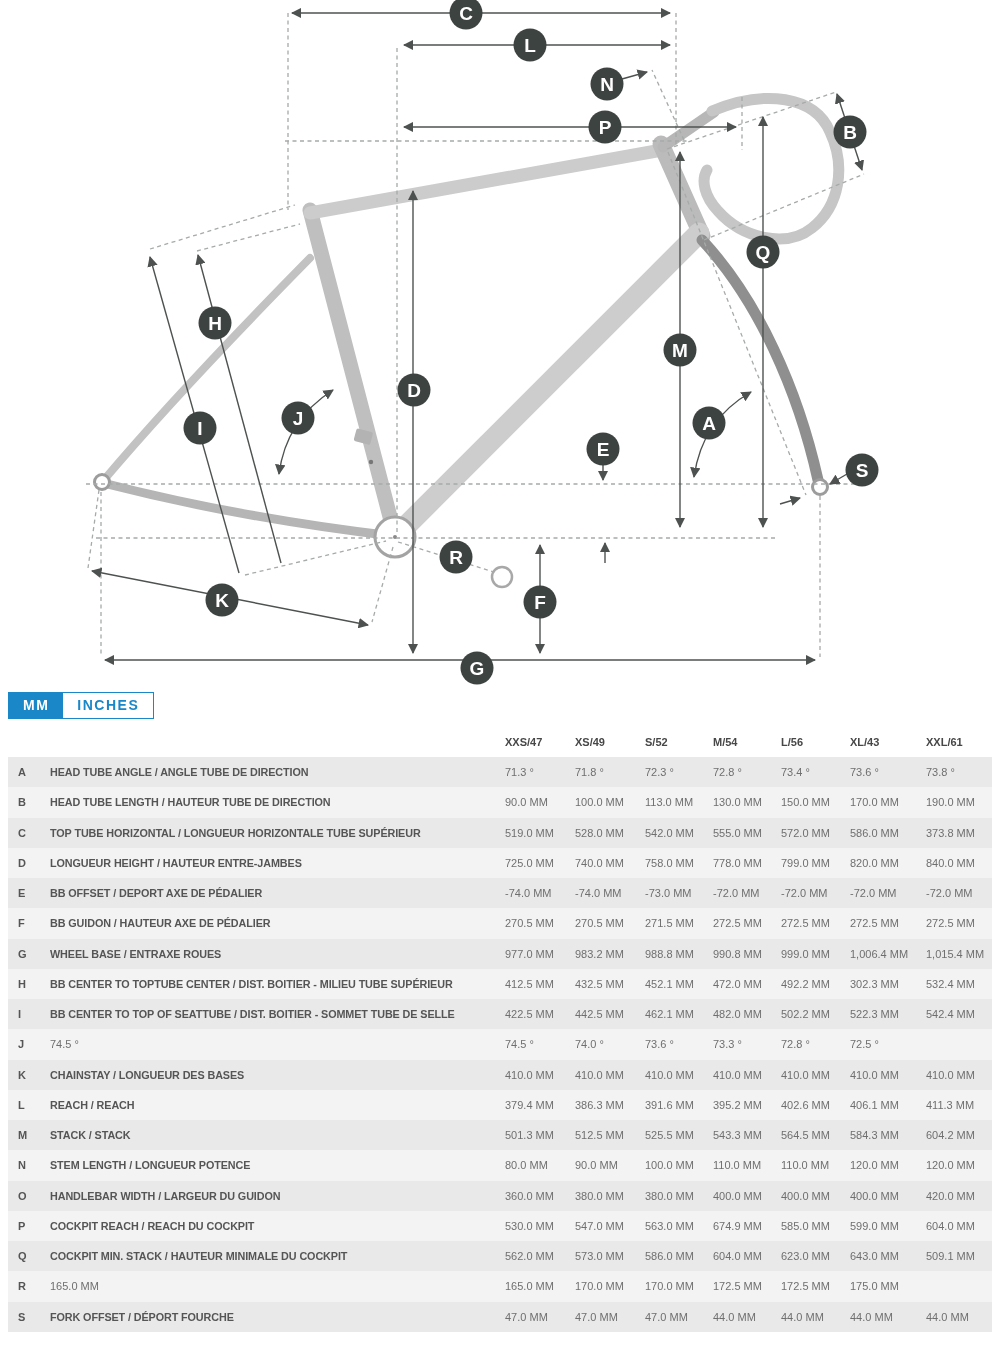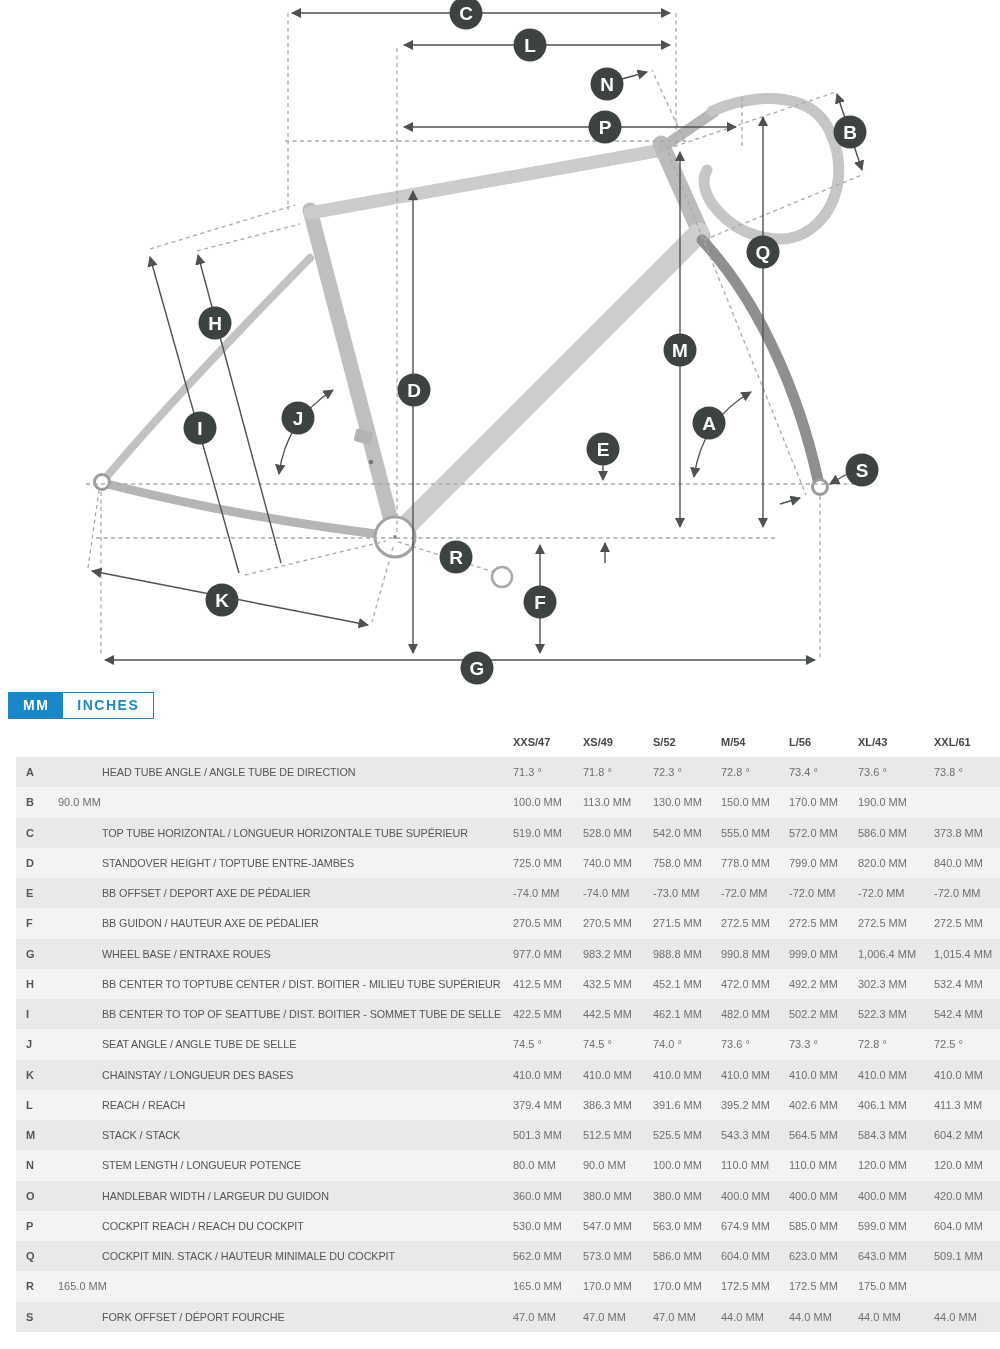--- a/index.html
+++ b/index.html
@@ -7,29 +7,29 @@
           font-family:"Liberation Sans",sans-serif;}
   #geo-svg{position:absolute;left:0;top:0;}
 
   
   .tabs{position:absolute;left:8px;top:692px;display:flex;border:1px solid #1a87c8;background:#fff;}
   .tab{height:25px;line-height:25px;padding:0 14px;font-size:14px;font-weight:bold;
        letter-spacing:1.5px;color:#1a87c8;background:#fff;cursor:pointer;}
   .tab.active{background:#1a87c8;color:#fff;}
 
   
-  .geo-table{position:absolute;left:16px;top:727px;width:984px;}
+  .geo-table{position:absolute;left:8px;top:727px;width:984px;}
   .grid{display:grid;grid-template-columns:42px 455px 70px 70px 68px 68px 69px 76px 1fr;align-items:center;}
   .thead{height:30px;}
   .thead .hcell{font-size:11px;font-weight:bold;color:#474747;}
   .row{height:30.25px;}
   .row:nth-child(odd){background:#e9e9e9;}
   .row:nth-child(even){background:#f3f3f3;}
   .letter{padding-left:10px;font-size:11px;font-weight:bold;color:#555;}
-  .label{font-size:10.8px;font-weight:normal;color:#555;letter-spacing:-0.1px;white-space:nowrap;overflow:hidden;margin-left:44px;}
+  .label{font-size:10.8px;font-weight:bold;color:#555;letter-spacing:-0.1px;white-space:nowrap;overflow:hidden;}
   .val{font-size:11px;color:#6f6f6f;white-space:nowrap;}
 </style>
 </head>
 <body>
 
 <div id="canvas">
 
   <svg id="geo-svg" width="1000" height="690" viewBox="0 0 1000 690">
     <defs>
       <marker id="ar" viewBox="0 0 10 10" refX="9" refY="5" markerWidth="7.5" markerHeight="7.5" orient="auto-start-reverse">
@@ -200,20 +200,21 @@
           <div class="val">71.3 °</div>
           <div class="val">71.8 °</div>
           <div class="val">72.3 °</div>
           <div class="val">72.8 °</div>
           <div class="val">73.4 °</div>
           <div class="val">73.6 °</div>
           <div class="val">73.8 °</div>
         </div>
         <div class="row grid">
           <div class="letter">B</div>
+          <div class="label">HEAD TUBE LENGTH / HAUTEUR TUBE DE DIRECTION</div>
           <div class="val">90.0 MM</div>
           <div class="val">100.0 MM</div>
           <div class="val">113.0 MM</div>
           <div class="val">130.0 MM</div>
           <div class="val">150.0 MM</div>
           <div class="val">170.0 MM</div>
           <div class="val">190.0 MM</div>
         </div>
         <div class="row grid">
           <div class="letter">C</div>
@@ -221,21 +222,21 @@
           <div class="val">519.0 MM</div>
           <div class="val">528.0 MM</div>
           <div class="val">542.0 MM</div>
           <div class="val">555.0 MM</div>
           <div class="val">572.0 MM</div>
           <div class="val">586.0 MM</div>
           <div class="val">373.8 MM</div>
         </div>
         <div class="row grid">
           <div class="letter">D</div>
-          <div class="label">STANDOVER HEIGHT / TOPTUBE ENTRE-JAMBES</div>
+          <div class="label">LONGUEUR HEIGHT / HAUTEUR ENTRE-JAMBES</div>
           <div class="val">725.0 MM</div>
           <div class="val">740.0 MM</div>
           <div class="val">758.0 MM</div>
           <div class="val">778.0 MM</div>
           <div class="val">799.0 MM</div>
           <div class="val">820.0 MM</div>
           <div class="val">840.0 MM</div>
         </div>
         <div class="row grid">
           <div class="letter">E</div>
@@ -287,21 +288,20 @@
           <div class="val">422.5 MM</div>
           <div class="val">442.5 MM</div>
           <div class="val">462.1 MM</div>
           <div class="val">482.0 MM</div>
           <div class="val">502.2 MM</div>
           <div class="val">522.3 MM</div>
           <div class="val">542.4 MM</div>
         </div>
         <div class="row grid">
           <div class="letter">J</div>
-          <div class="label">SEAT ANGLE / ANGLE TUBE DE SELLE</div>
           <div class="val">74.5 °</div>
           <div class="val">74.5 °</div>
           <div class="val">74.0 °</div>
           <div class="val">73.6 °</div>
           <div class="val">73.3 °</div>
           <div class="val">72.8 °</div>
           <div class="val">72.5 °</div>
         </div>
         <div class="row grid">
           <div class="letter">K</div>

